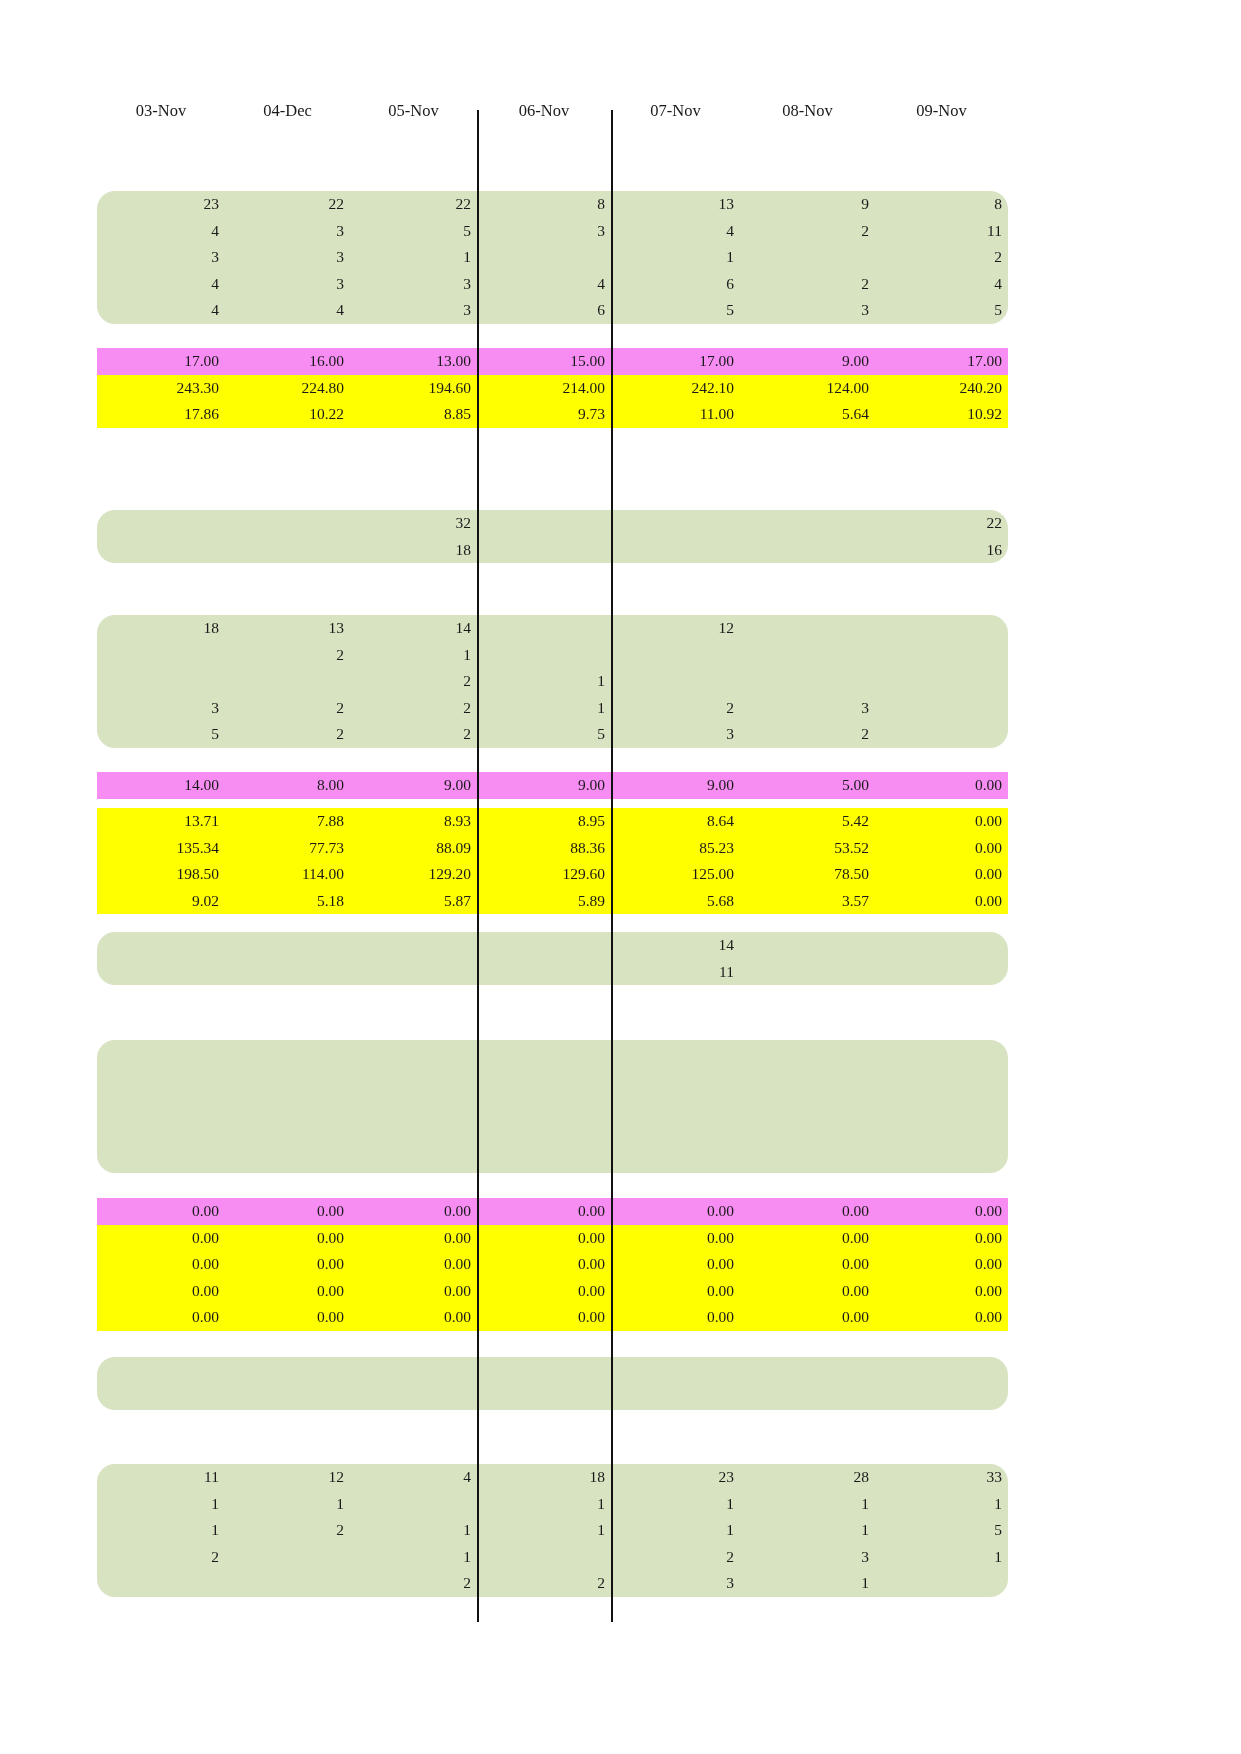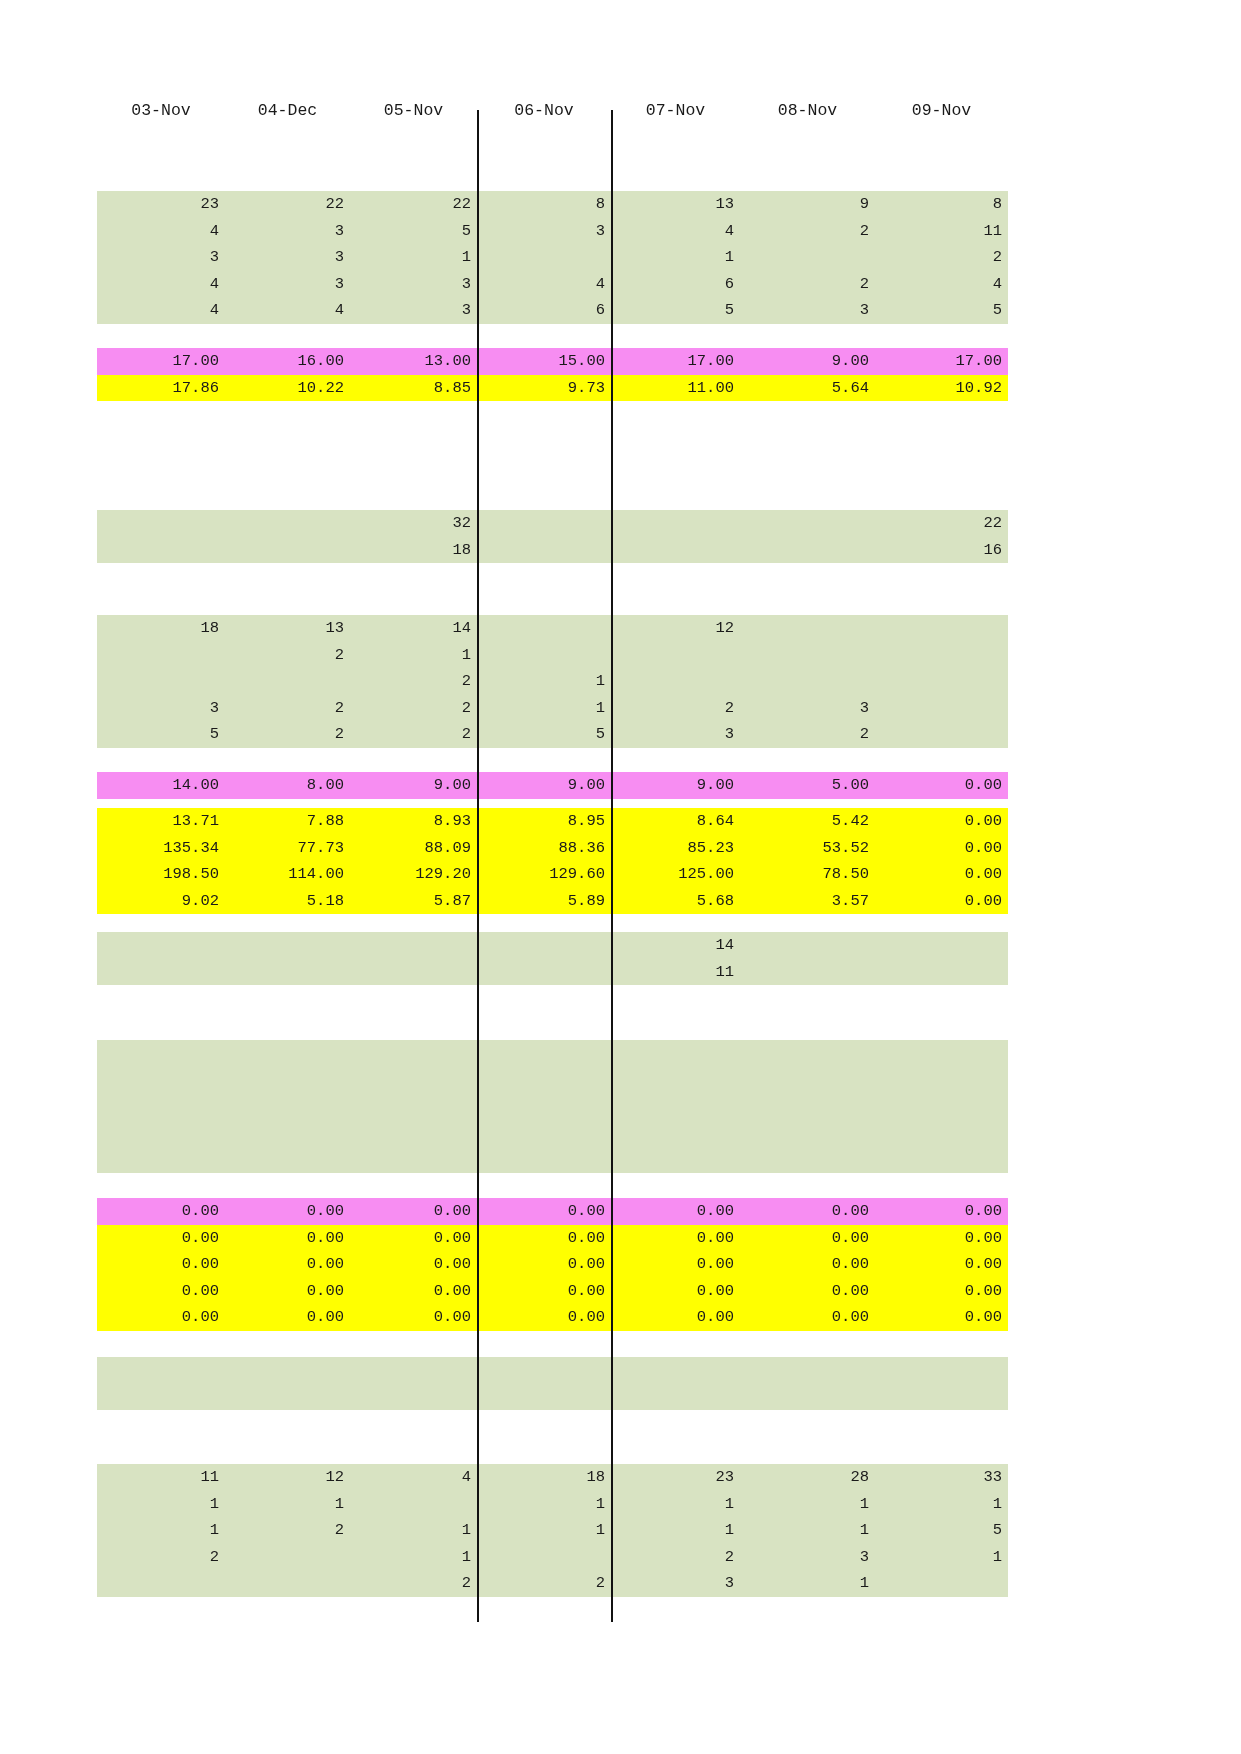--- a/index.html
+++ b/index.html
@@ -8,21 +8,21 @@
     --yellow:#ffff00;
     --text:#1a1a1a;
     --line:#111111;
   }
   html,body{margin:0;padding:0;background:#ffffff;}
   .sheet{
     position:relative;
     width:1241px;
     height:1754px;
     background:#ffffff;
-    font-family:Liberation Mono, monospace;
+    font-family:Liberation Serif, serif;
     color:var(--text);
     overflow:hidden;
   }
   .grid{
     display:grid;
     grid-template-columns:128px 125px 127px 134px 129px 135px 133px;
   }
   .header-row{
     position:absolute;
     left:97px;
@@ -47,21 +47,21 @@
     height:26.5px;
   }
   .cell{
     font-size:15.5px;
     line-height:26.5px;
     text-align:right;
     padding-right:6px;
     white-space:nowrap;
     overflow:hidden;
   }
-  .green{background:var(--green);}
+  .green{background:var(--green);border-radius:18px;}
   .pink{background:var(--pink);}
   .yellow{background:var(--yellow);}
   .vline{
     position:absolute;
     top:110px;
     width:1.5px;
     height:1512px;
     background:var(--line);
     z-index:5;
   }
@@ -136,20 +136,29 @@
         <div class="cell">16.00</div>
         <div class="cell">13.00</div>
         <div class="cell">15.00</div>
         <div class="cell">17.00</div>
         <div class="cell">9.00</div>
         <div class="cell">17.00</div>
       </div>
     </div>
   <div class="block yellow" style="top:374.5px">
       <div class="row">
+        <div class="cell">243.30</div>
+        <div class="cell">224.80</div>
+        <div class="cell">194.60</div>
+        <div class="cell">214.00</div>
+        <div class="cell">242.10</div>
+        <div class="cell">124.00</div>
+        <div class="cell">240.20</div>
+      </div>
+      <div class="row">
         <div class="cell">17.86</div>
         <div class="cell">10.22</div>
         <div class="cell">8.85</div>
         <div class="cell">9.73</div>
         <div class="cell">11.00</div>
         <div class="cell">5.64</div>
         <div class="cell">10.92</div>
       </div>
     </div>
   <div class="block green" style="top:510px">

